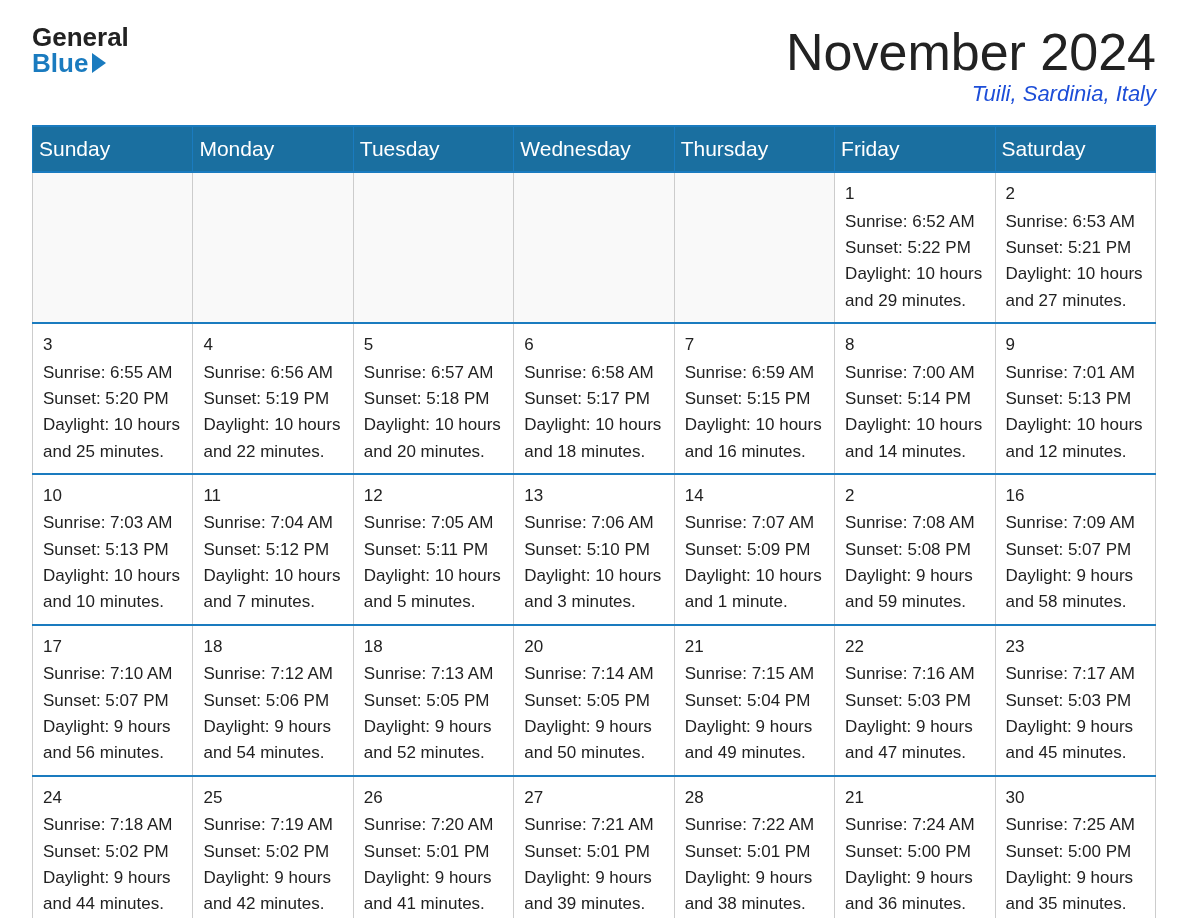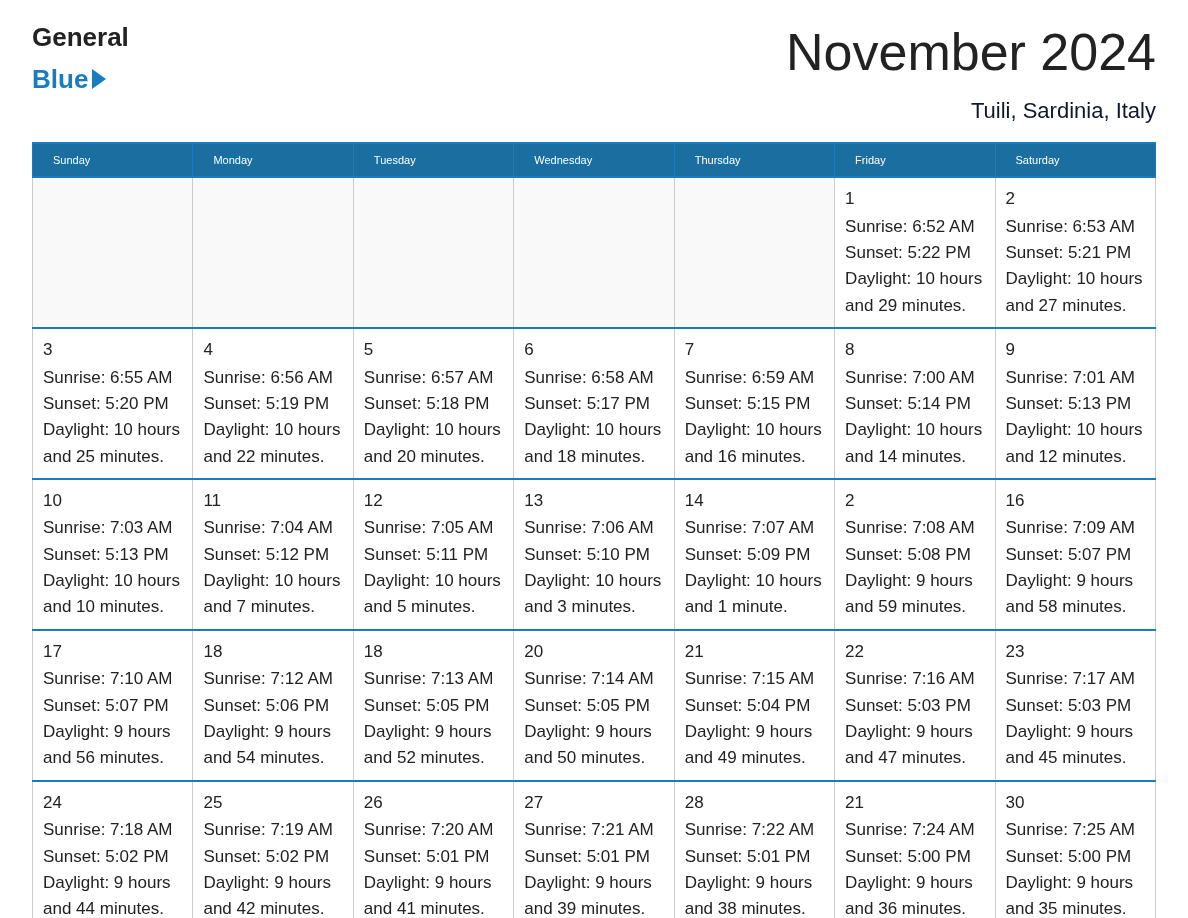--- a/index.html
+++ b/index.html
@@ -14,21 +14,20 @@
     .header-area {
       display: flex;
       justify-content: space-between;
       align-items: flex-start;
       margin-bottom: 18px;
     }
     .logo {
       display: flex;
       flex-direction: column;
       align-items: flex-start;
-      gap: 16px;
     }
     .logo-general {
       font-size: 26px;
       font-weight: bold;
       color: #222;
       line-height: 1;
     }
     .logo-blue {
       font-size: 26px;
       font-weight: bold;
@@ -51,34 +50,35 @@
       text-align: right;
     }
     .main-title {
       font-size: 52px;
       font-weight: normal;
       color: #222;
       line-height: 1.1;
     }
     .subtitle {
       font-size: 22px;
-      color: #0f172a;
-      margin-top: 17px;
+      color: #1d4ed8;
+      margin-top: 0;
+      font-style: italic;
     }
     .calendar-table {
       width: 100%;
       border-collapse: collapse;
       border: 1.5px solid #1a7bbf;
     }
     .calendar-table th {
       background: #1a6fa0;
       color: #fff;
-      font-size: 11px;
+      font-size: 21px;
       font-weight: normal;
-      padding: 10px 20px;
+      padding: 10px 6px;
       text-align: left;
       border: 1px solid #1a7bbf;
     }
     .calendar-table td {
       vertical-align: top;
       padding: 8px 10px;
       border: 1px solid #ccc;
       width: 14.28%;
       min-height: 90px;
       font-size: 13.5px;

